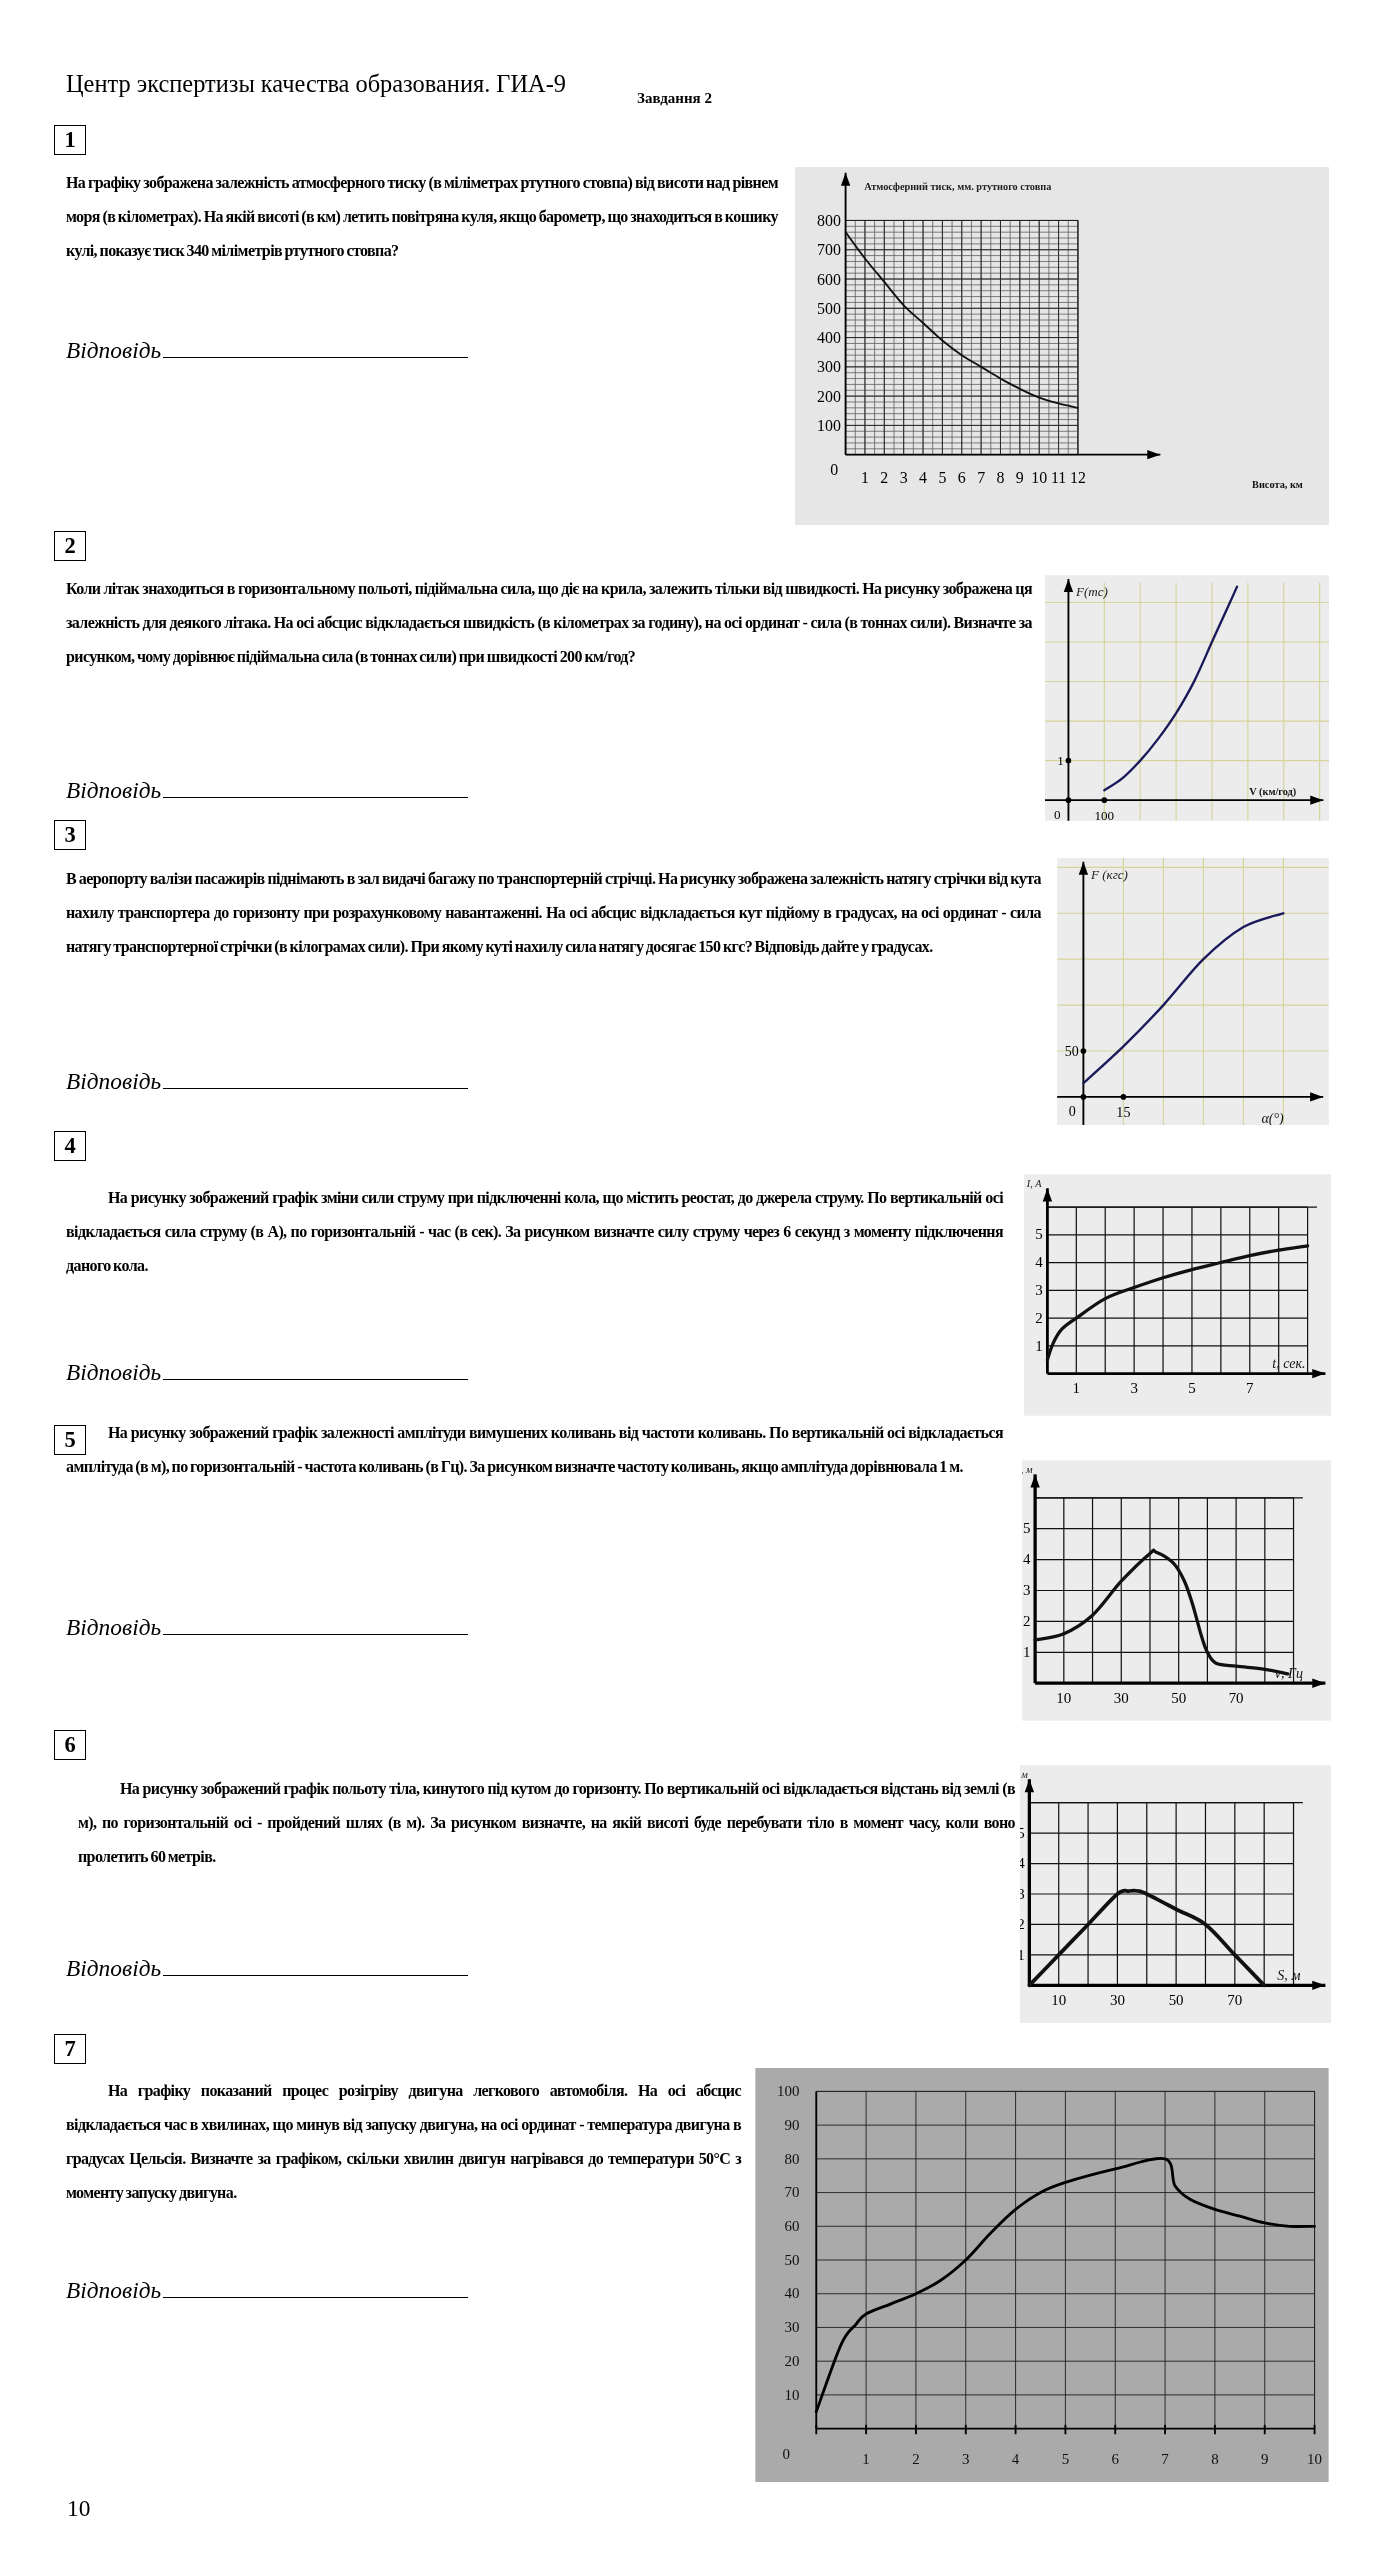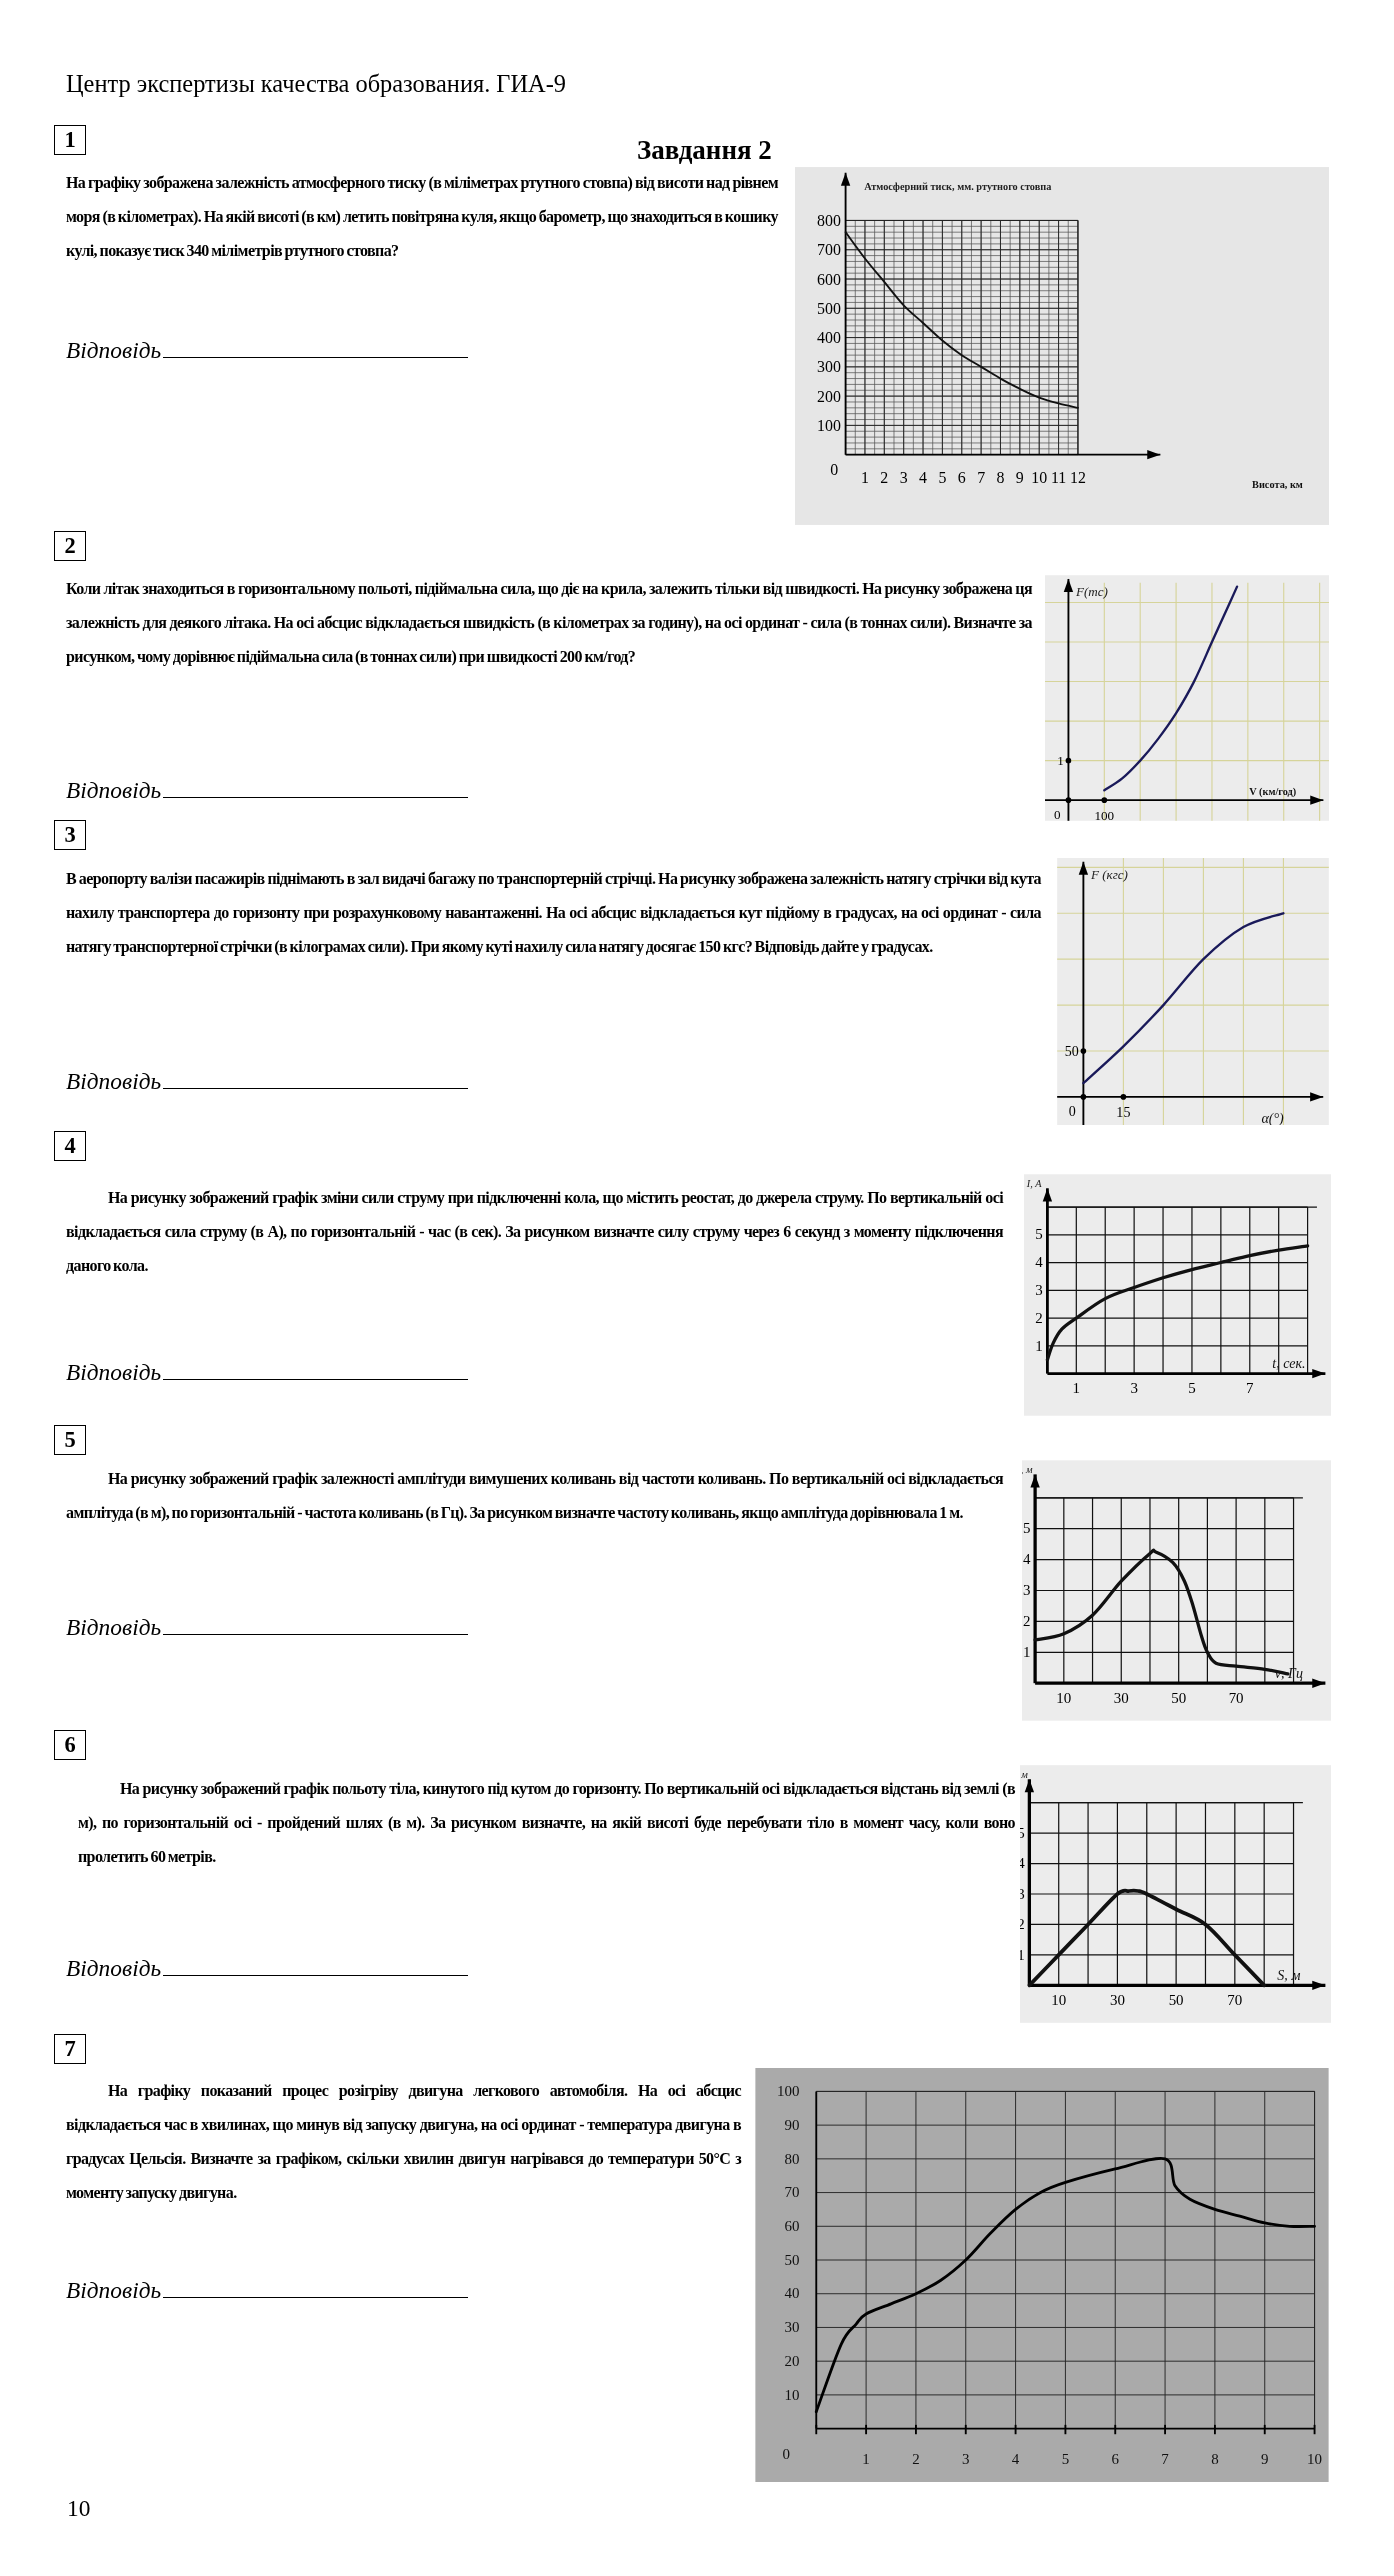--- a/index.html
+++ b/index.html
@@ -1,20 +1,20 @@
 <!DOCTYPE html>
 <html style="font-size:15px"><head>
 <meta charset="utf-8">
 <style>
   html, body { margin: 0; padding: 0; background: #ffffff; }
   body { width: 1395px; height: 2576px; position: relative; overflow: hidden;
          font-family: "Liberation Serif", serif; color: #000; }
   .abs { position: absolute; }
   .header { left: 66px; top: 70px; font-size: 24.4px; }
-  .section-title { left: 637px; top: 90px; font-size: 27px; font-weight: bold; margin-top: 45px; }
+  .section-title { left: 637px; top: 90px; font-size: 15px; font-weight: bold; }
   .numbox { position: absolute; width: 30px; height: 28px; border: 1.9px solid #000;
             font-size: 22.5px; font-weight: bold; text-align: center; line-height: 28px; }
   .qtext { position: absolute; font-size: 16px; line-height: 34px; text-align: justify;
            letter-spacing: -0.6px; word-spacing: -0.9px; font-weight: bold; }
   .qtext .indent { display: inline-block; width: 42px; }
   .answer { position: absolute; font-size: 23.4px; font-style: italic; margin-top: 32px; }
   .answer .line { display: inline-block; width: 305px; border-bottom: 1.4px solid #000; height: 22.5px; vertical-align: baseline; margin-left: 1.9px; }
   .chartbox { position: absolute; }
   .chartbox svg { display: block; }
   .pagenum { left: 67px; top: 2495px; font-size: 23.4px; }
@@ -292,21 +292,21 @@
       <circle cx="148.55555555555554" cy="110.64999999999999" r="0.01" fill="none"></circle>
       <circle cx="179.44444444444446" cy="101.75" r="0.01" fill="none"></circle>
       <circle cx="210.33333333333331" cy="94.33333333333334" r="0.01" fill="none"></circle>
       <circle cx="241.22222222222223" cy="86.91666666666666" r="0.01" fill="none"></circle>
       <circle cx="272.1111111111111" cy="80.98333333333332" r="0.01" fill="none"></circle>
       <circle cx="303" cy="76.53333333333333" r="0.01" fill="none"></circle>
     </svg>
 </div>
 
 <div class="numbox" style="left:54px;top:1425px;">5</div>
-<div class="qtext" style="left:66px;top:1462px;width:937px;"><span class="indent"></span><span>На рисунку зображений графік залежності амплітуди вимушених коливань від частоти коливань. По вертикальній осі відкладається амплітуда (в м), по горизонтальній - частота коливань (в Гц). За рисунком визначте частоту коливань, якщо амплітуда дорівнювала 1 м.</span></div>
+<div class="qtext" style="left:66px;top:1416px;width:937px;"><span class="indent"></span><span>На рисунку зображений графік залежності амплітуди вимушених коливань від частоти коливань. По вертикальній осі відкладається амплітуда (в м), по горизонтальній - частота коливань (в Гц). За рисунком визначте частоту коливань, якщо амплітуда дорівнювала 1 м.</span></div>
 <div class="answer" style="left:66px;top:1579px;"><span>Відповідь</span><span class="line"></span></div>
 <div class="chartbox" style="left:1022px;top:1460px;">
   <svg id="chart4" width="309" height="261" viewBox="0 0 330 278">
       <rect x="0" y="0" width="330" height="278" fill="#ececec"></rect>
       <line x1="14" x2="290" y1="205" y2="205" stroke="#111" stroke-width="1.3"></line>
       <line x1="14" x2="290" y1="172" y2="172" stroke="#111" stroke-width="1.3"></line>
       <line x1="14" x2="290" y1="139" y2="139" stroke="#111" stroke-width="1.3"></line>
       <line x1="14" x2="290" y1="106" y2="106" stroke="#111" stroke-width="1.3"></line>
       <line x1="14" x2="290" y1="73" y2="73" stroke="#111" stroke-width="1.3"></line>
       <line x1="14" x2="290" y1="40" y2="40" stroke="#111" stroke-width="1.3"></line>

